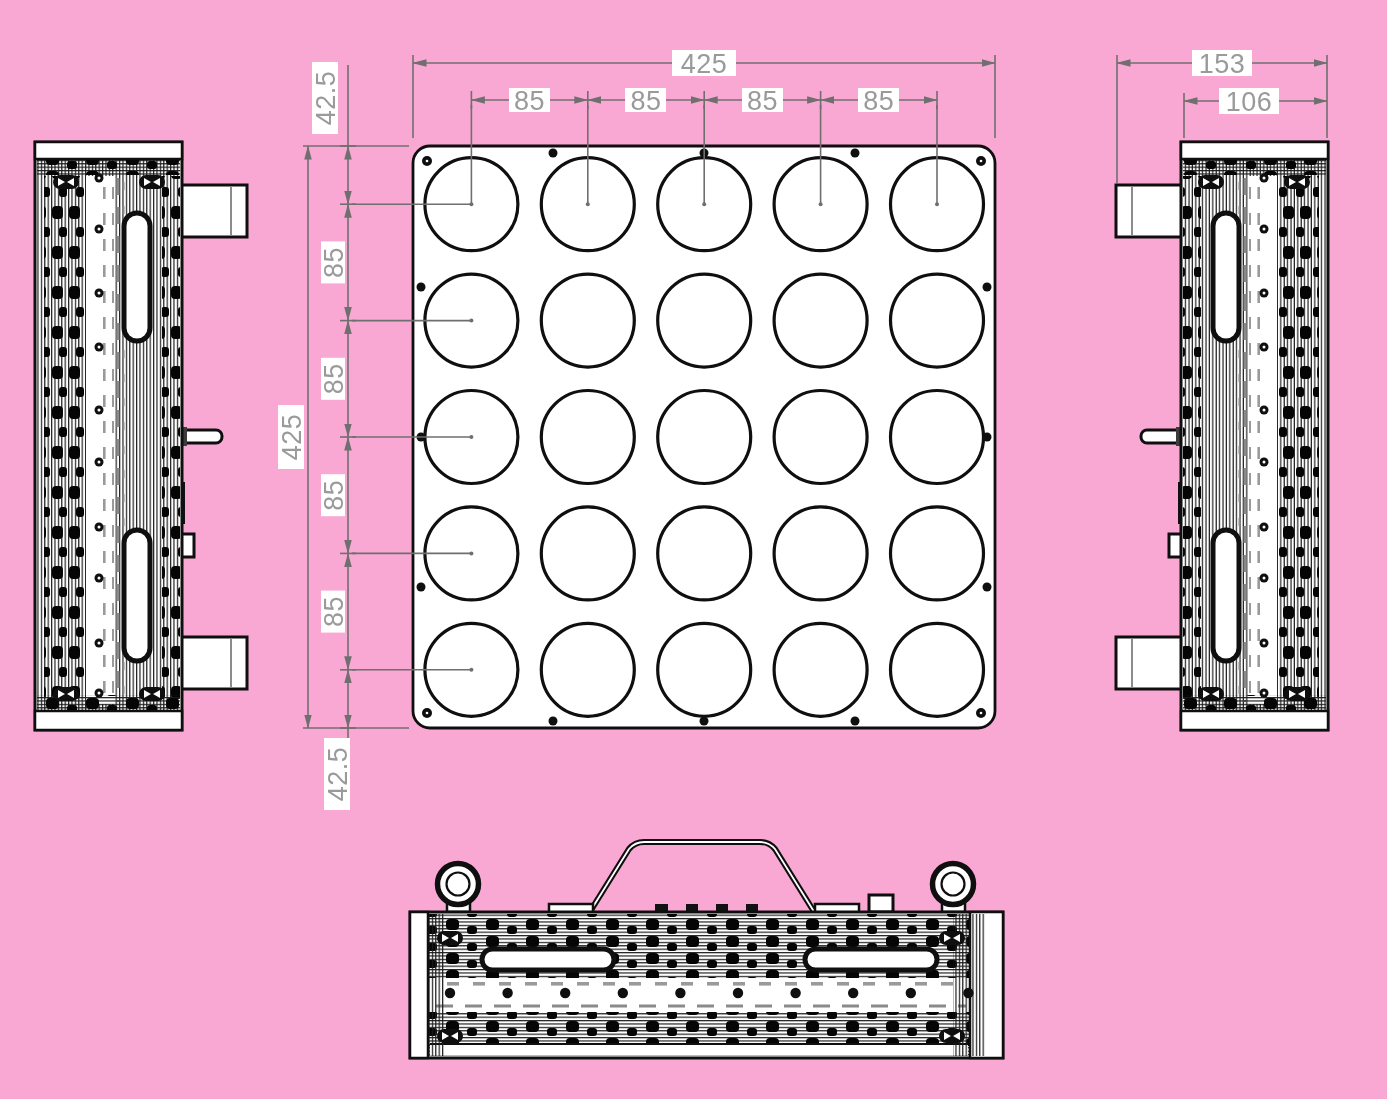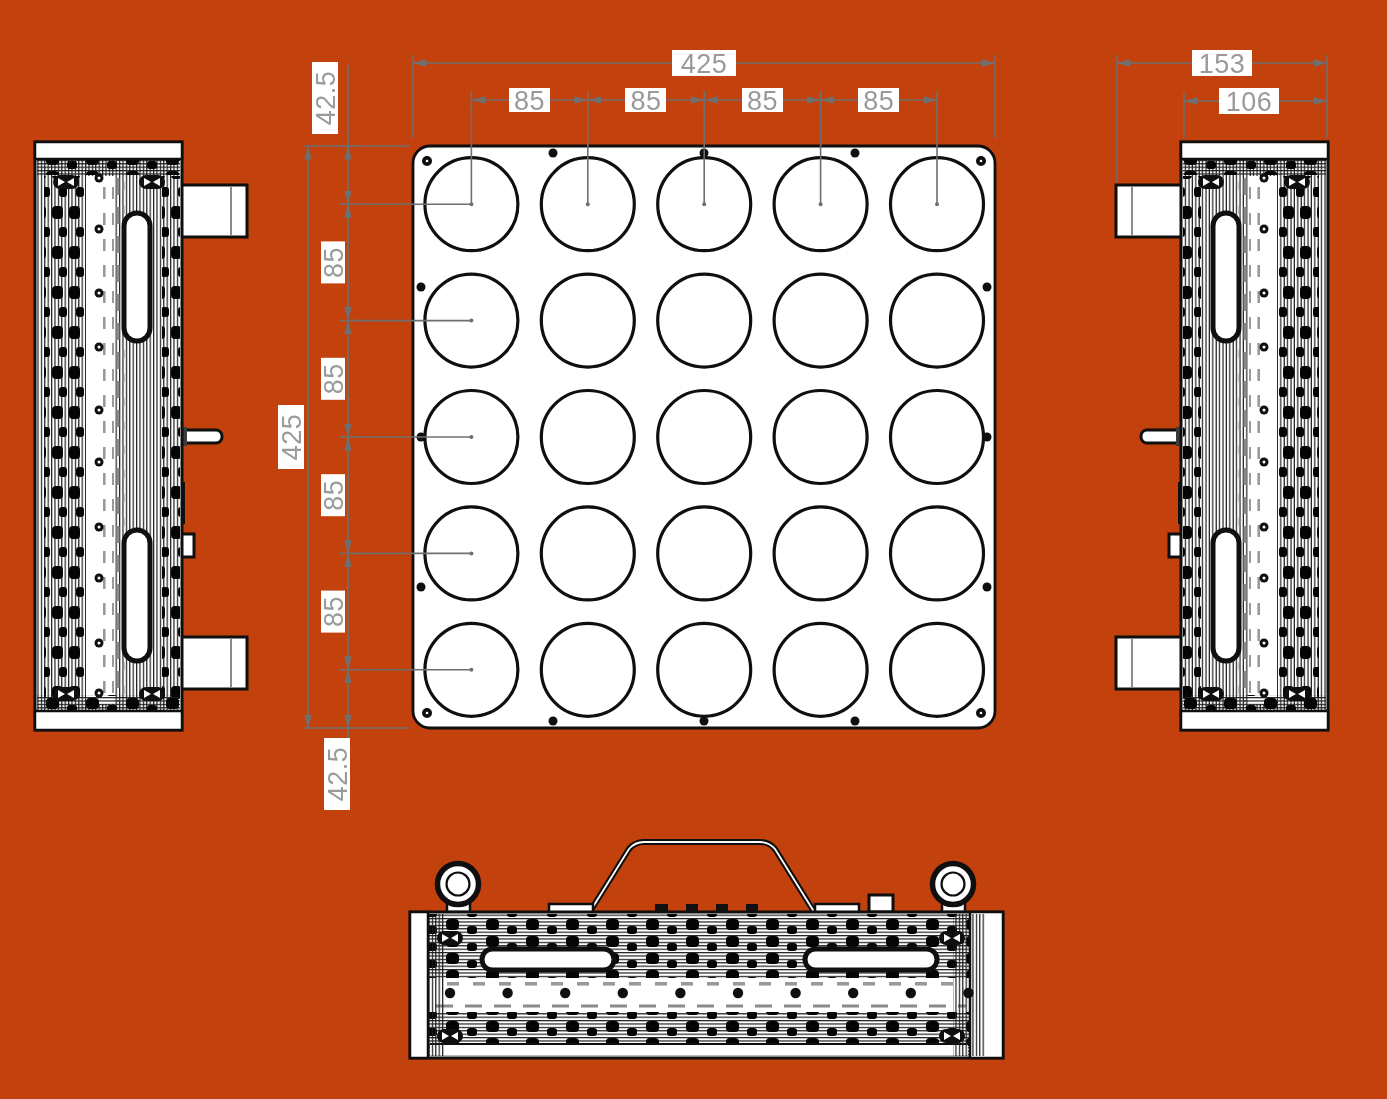--- a/index.html
+++ b/index.html
@@ -1,16 +1,16 @@
 <!DOCTYPE html>
 <html><head>
 <meta charset="utf-8">
 <style>
   html,body{margin:0;padding:0;background:#fff;}
-  .canvas{position:relative;width:1387px;height:1099px;background:#c2410c;overflow:hidden;
+  .canvas{position:relative;width:1387px;height:1099px;background:#f9a8d4;overflow:hidden;
           font-family:"Liberation Sans", sans-serif;}
   svg text{font-family:"Liberation Sans", sans-serif;letter-spacing:0.5px;}
 </style>
 </head>
 <body>
 
 <div class="canvas">
 <svg id="cad" width="1387" height="1099" viewBox="0 0 1387 1099">
   <defs>
     <marker id="ar" viewBox="0 0 14 10" refX="13.5" refY="5" markerWidth="14" markerHeight="10" markerUnits="userSpaceOnUse" orient="auto-start-reverse">

